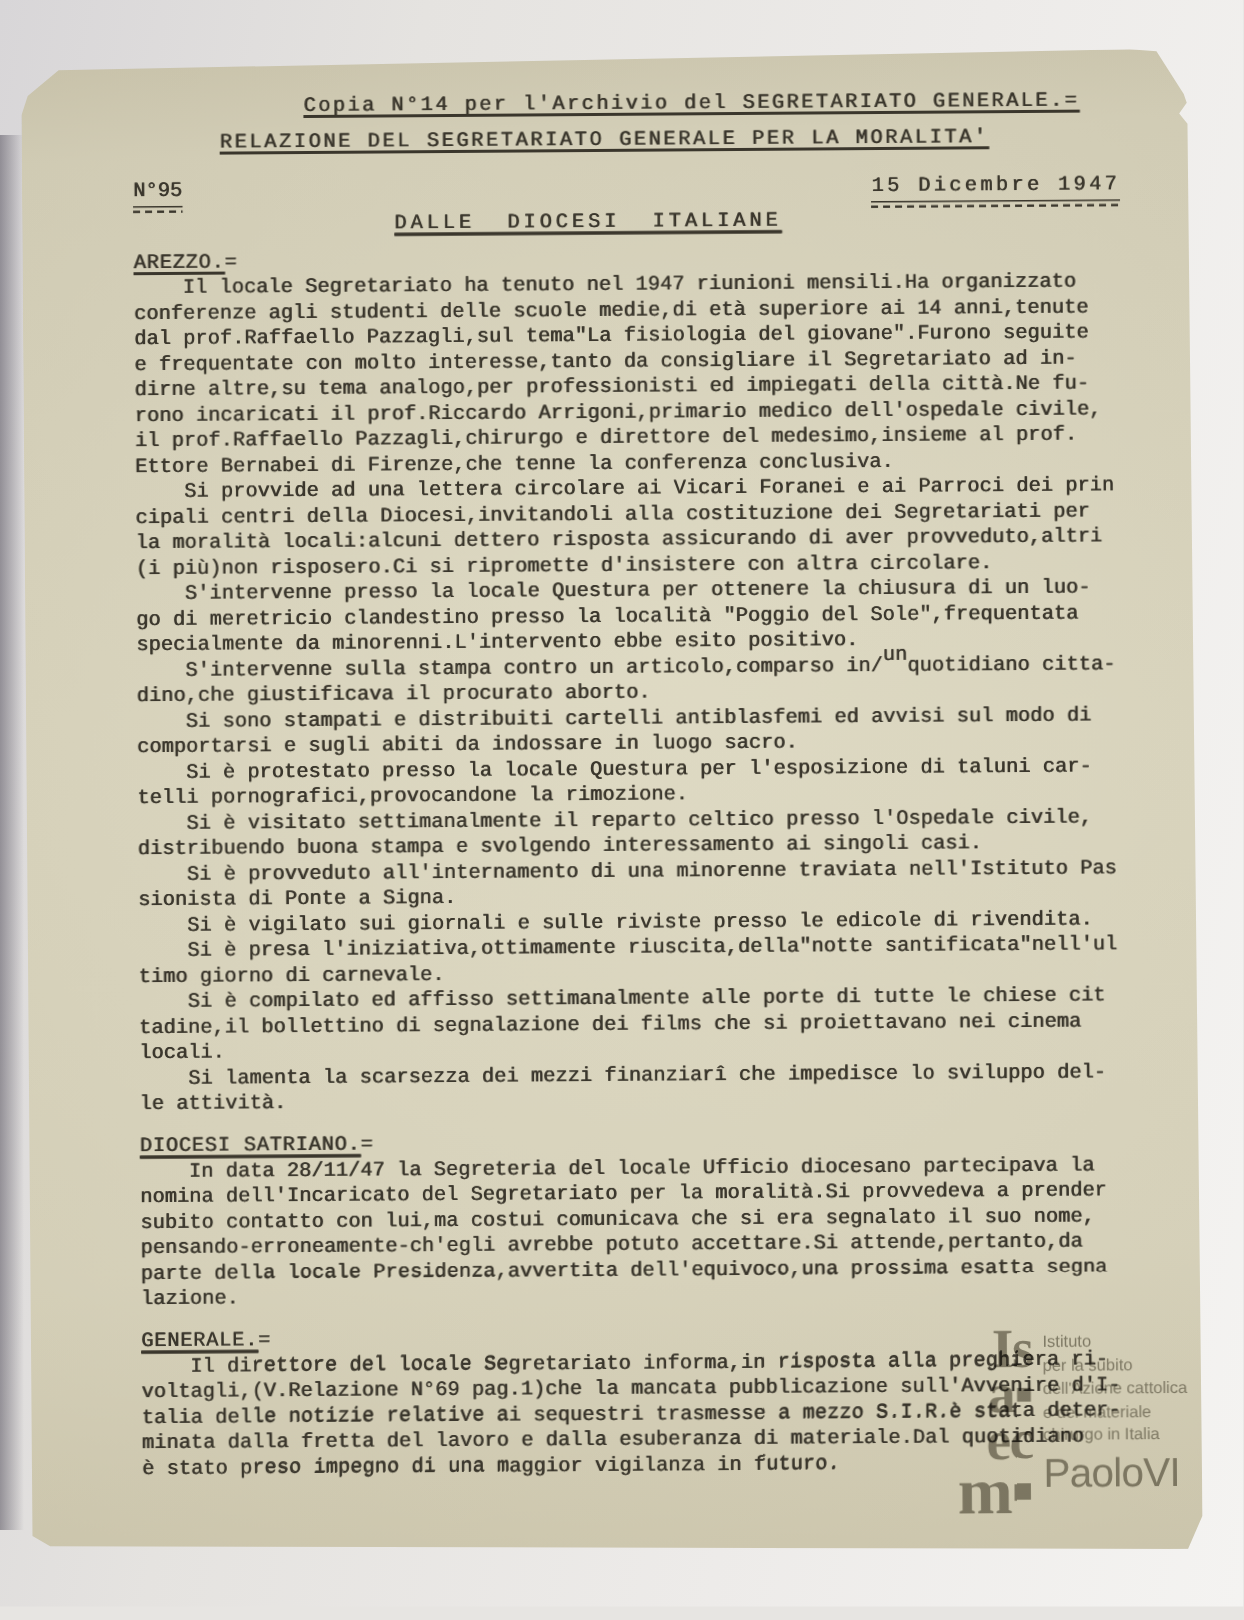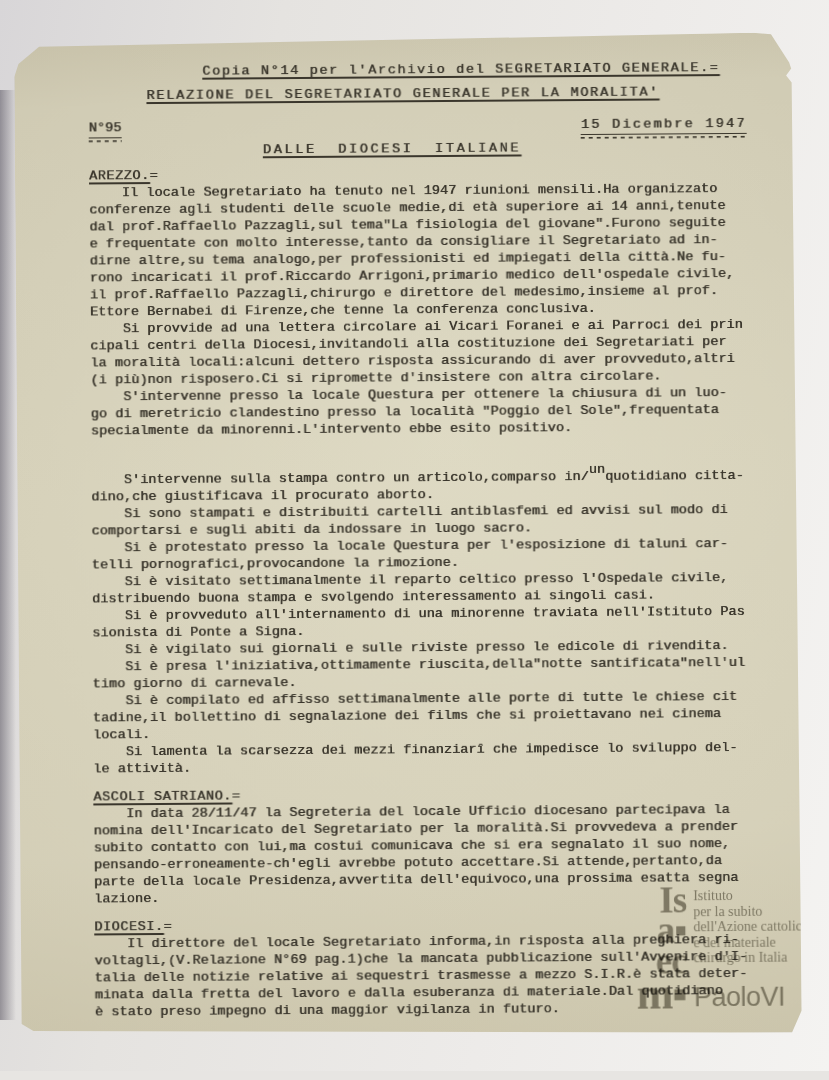--- a/index.html
+++ b/index.html
@@ -40,30 +40,30 @@
     background-size:100% 1.4px,100% 1.6px;
     background-position:0 calc(100% - 4px),0 100%;
     background-repeat:no-repeat,no-repeat;}
   .datefield{letter-spacing:2.2px;}
   .titlerow{margin-top:0px;margin-left:130px;white-space:pre;}
   .titlerow .u{padding:0 6px 0 44px;letter-spacing:2.6px;}
   #doc-body{margin-top:8px;}
   .doc-section + .doc-section{margin-top:11px;}
   .sec-h .u{letter-spacing:.5px;margin-top:20px;}
   .tline{white-space:pre;}
-  .ins{display:inline-block;transform:translateY(-7px);margin-top:32px;}
+  .ins{display:inline-block;transform:translateY(-7px);}
   .watermark{position:absolute;left:608px;top:852px;width:180px;display:flex;gap:7px;
     color:var(--wm);mix-blend-mode:multiply;opacity:.88;
     font-family:"Liberation Sans",sans-serif;text-shadow:none;}
   .wm-letters{width:60px;text-align:right;font-family:"Liberation Serif",serif;
     font-weight:700;font-size:37px;line-height:.82;letter-spacing:-1px;}
   .wm-letters div:last-child{font-size:44px;}
   .wm-right{flex:1;padding-top:3px;}
-  .wm-lines{font-size:14px;line-height:15.5px;white-space:nowrap;font-family:Liberation Serif, serif;}
-  .wm-brand{font-size:27px;line-height:1;margin-top:18px;letter-spacing:-0.5px;}
+  .wm-lines{font-size:11px;line-height:15.5px;white-space:nowrap;}
+  .wm-brand{font-size:27px;line-height:1;margin-top:3px;letter-spacing:-0.5px;}
 </style>
 </head>
 <body>
 
 <div class="scene">
   <div class="paper">
     <div class="content">
 
       <div class="hdr1"><span class="u">Copia N°14 per l'Archivio del SEGRETARIATO GENERALE.=</span></div>
 
@@ -131,32 +131,32 @@
               <div class="tline">    Si è compilato ed affisso settimanalmente alle porte di tutte le chiese cit</div>
               <div class="tline">tadine,il bollettino di segnalazione dei films che si proiettavano nei cinema</div>
               <div class="tline">locali.</div>
             </div>
             <div class="para">
               <div class="tline">    Si lamenta la scarsezza dei mezzi finanziarî che impedisce lo sviluppo del-</div>
               <div class="tline">le attività.</div>
             </div>
           </section>
           <section class="doc-section">
-            <div class="sec-h"><span class="u">ASCOLI SATRIANO.</span>=</div>
+            <div class="sec-h"><span class="u">DIOCESI SATRIANO.</span>=</div>
             <div class="para">
               <div class="tline">    In data 28/11/47 la Segreteria del locale Ufficio diocesano partecipava la</div>
               <div class="tline">nomina dell'Incaricato del Segretariato per la moralità.Si provvedeva a prender</div>
               <div class="tline">subito contatto con lui,ma costui comunicava che si era segnalato il suo nome,</div>
               <div class="tline">pensando-erroneamente-ch'egli avrebbe potuto accettare.Si attende,pertanto,da</div>
               <div class="tline">parte della locale Presidenza,avvertita dell'equivoco,una prossima esatta segna</div>
               <div class="tline">lazione.</div>
             </div>
           </section>
           <section class="doc-section">
-            <div class="sec-h"><span class="u">DIOCESI.</span>=</div>
+            <div class="sec-h"><span class="u">GENERALE.</span>=</div>
             <div class="para">
               <div class="tline">    Il direttore del locale Segretariato informa,in risposta alla preghiera ri-</div>
               <div class="tline">voltagli,(V.Relazione N°69 pag.1)che la mancata pubblicazione sull'Avvenire d'I-</div>
               <div class="tline">talia delle notizie relative ai sequestri trasmesse a mezzo S.I.R.è stata deter-</div>
               <div class="tline">minata dalla fretta del lavoro e dalla esuberanza di materiale.Dal quotidiano</div>
               <div class="tline">è stato preso impegno di una maggior vigilanza in futuro.</div>
             </div>
           </section>
         </div>
 

